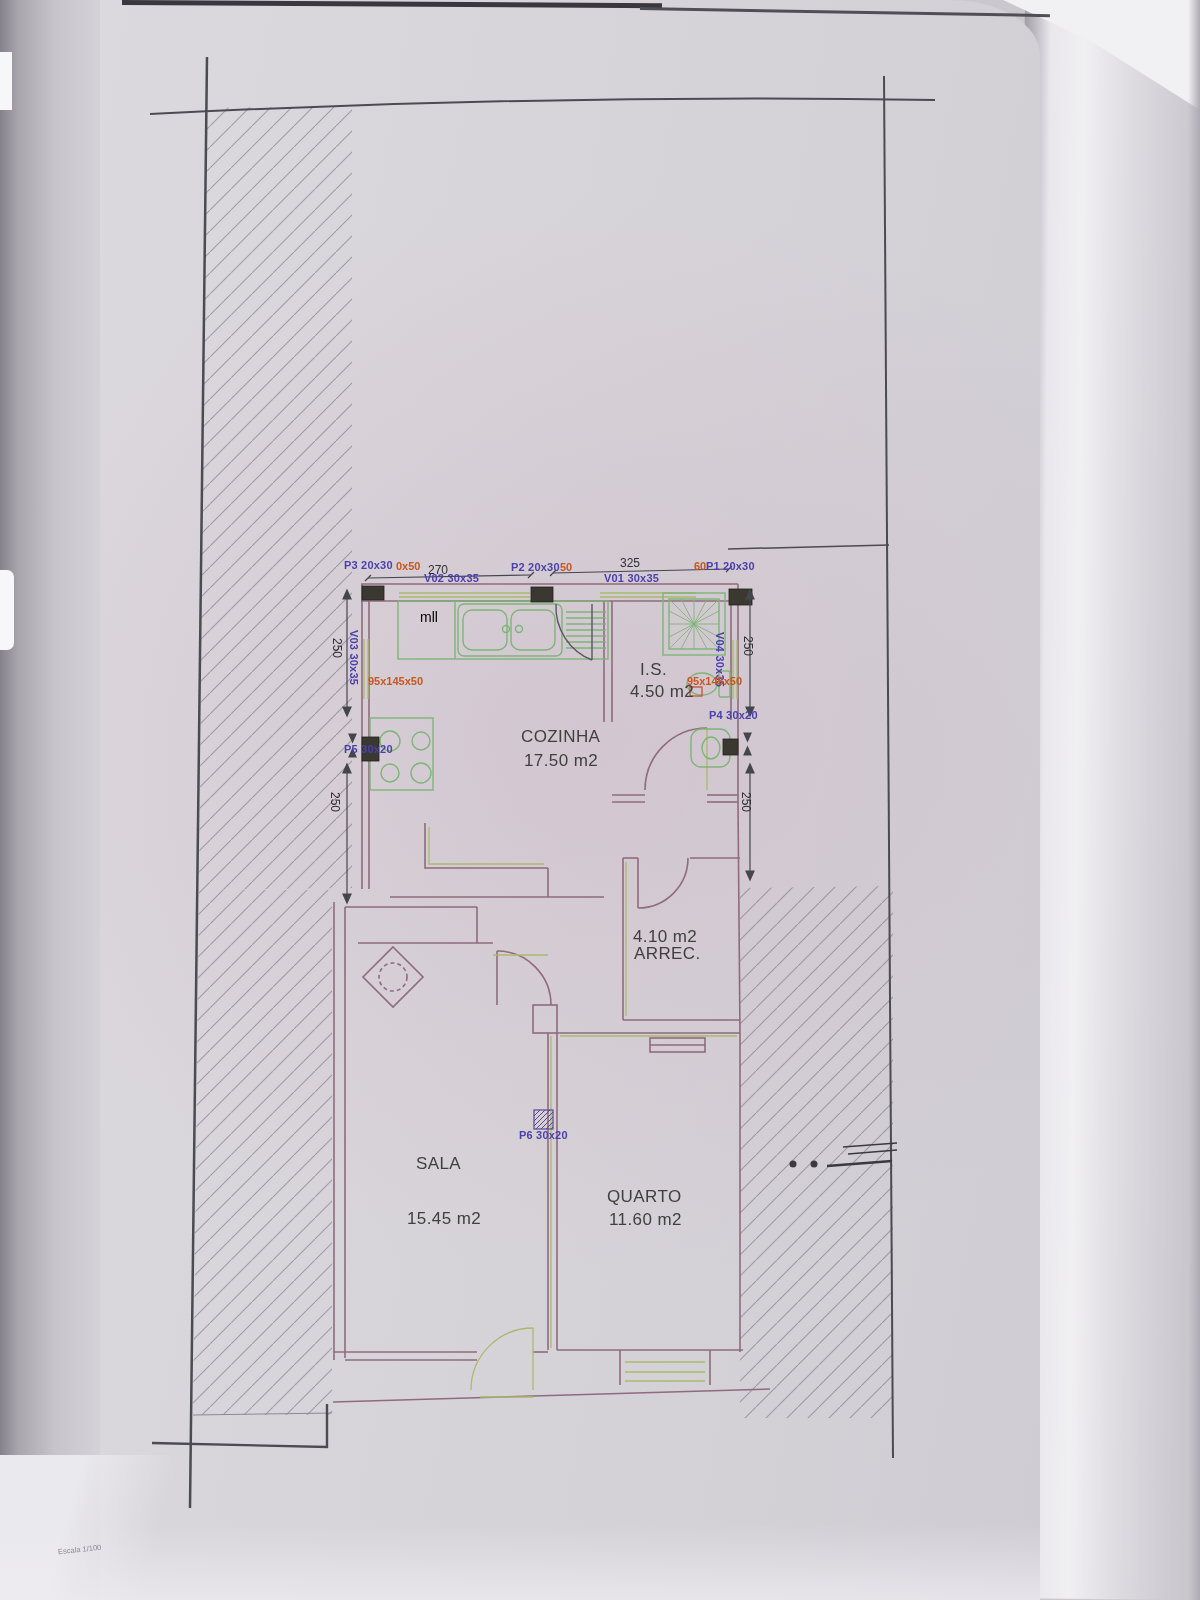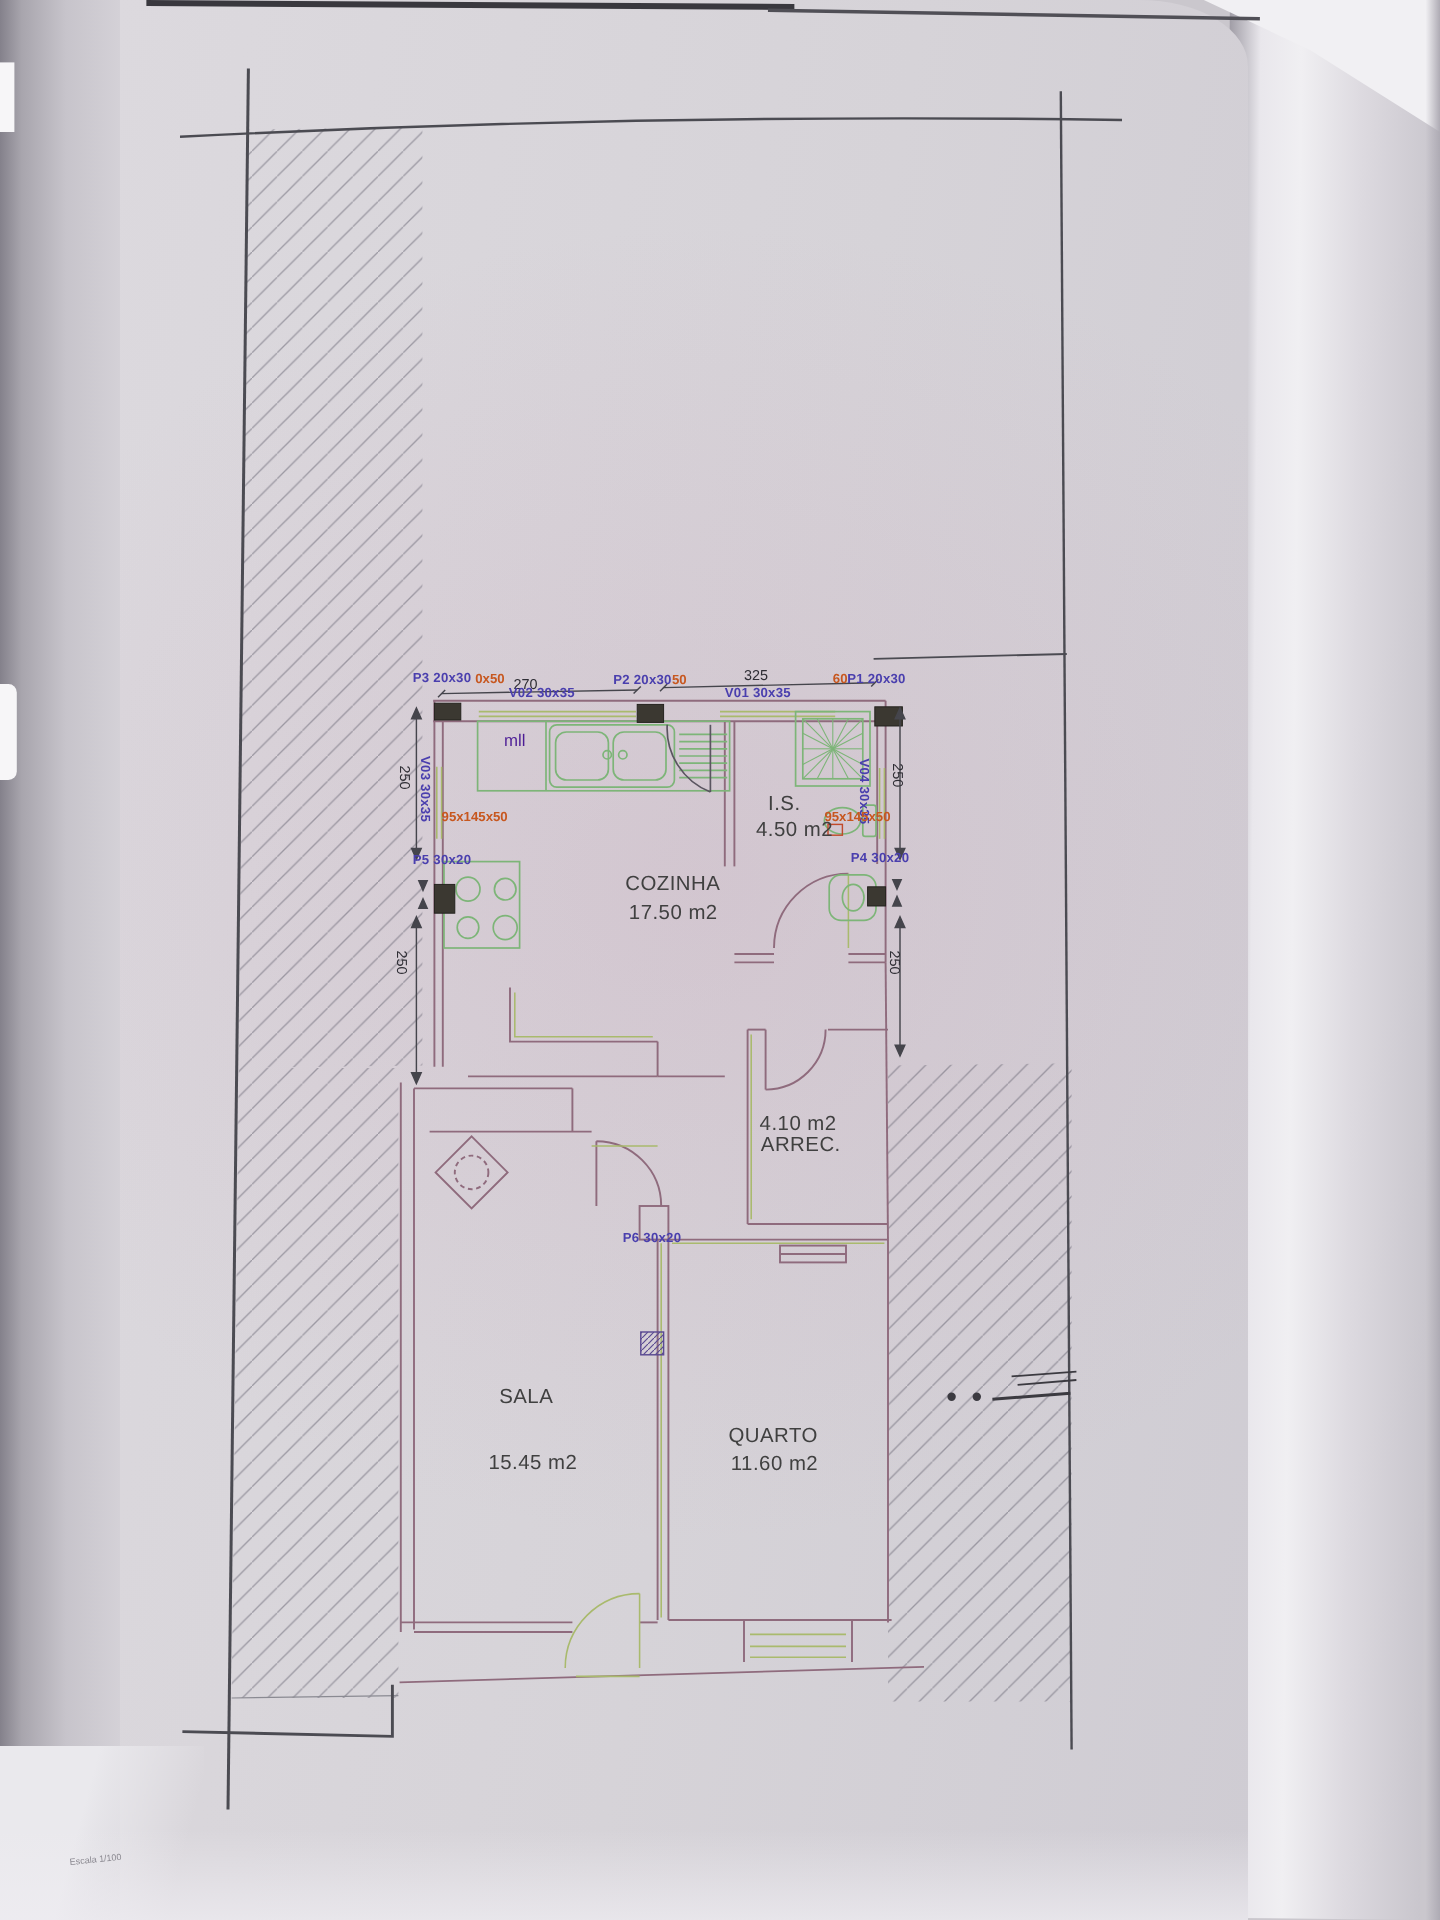--- a/index.html
+++ b/index.html
@@ -33,21 +33,21 @@
   
   .plan{position:absolute;left:0;top:0;width:1064px;height:1600px;}
   svg{position:absolute;left:0;top:0;}
   
   .lbl{position:absolute;white-space:nowrap;color:#37363c;line-height:1;}
   .room{font-size:17px;letter-spacing:.4px;color:#404040;}
   .pv{font-size:11px;font-weight:700;color:#4a3fae;letter-spacing:.2px;}
   .org{font-size:11px;font-weight:700;color:#c7571f;}
   .dim{font-size:12px;color:#2f2e35;}
   .vert{writing-mode:vertical-rl;}
-  .note{font-size:14px;color:#4c1d95;}
+  .note{font-size:14px;color:#000000;}
   .tiny{font-size:7.5px;color:#8a8890;transform:rotate(-6deg);}
 </style>
 </head>
 <body>
 
 <div class="photo">
 
   <div class="right-stack"></div>
   <div class="corner-white"></div>
   <div class="sheet-main"></div>
@@ -282,38 +282,38 @@
     <div class="lbl org" style="left:560px;top:562px;">50</div>
     <div class="lbl dim" style="left:620px;top:557px;text-align:center;">325</div>
     <div class="lbl org" style="left:694px;top:561px;">60</div>
     <div class="lbl pv" style="left:706px;top:561px;">P1 20x30</div>
     <div class="lbl pv" style="left:424px;top:573px;">V02 30x35</div>
     <div class="lbl pv" style="left:604px;top:573px;">V01 30x35</div>
 
     <div class="lbl pv vert" style="left:348px;top:630px;">V03 30x35</div>
     <div class="lbl dim vert" style="left:331px;top:638px;">250</div>
     <div class="lbl org" style="left:368px;top:676px;">95x145x50</div>
-    <div class="lbl pv" style="left:344px;top:712px;">P5 30x20</div>
+    <div class="lbl pv" style="left:344px;top:744px;">P5 30x20</div>
     <div class="lbl dim vert" style="left:329px;top:792px;">250</div>
 
     <div class="lbl pv vert" style="left:714px;top:632px;">V04 30x35</div>
     <div class="lbl dim vert" style="left:742px;top:636px;">250</div>
     <div class="lbl org" style="left:687px;top:676px;">95x145x50</div>
     <div class="lbl pv" style="left:709px;top:710px;">P4 30x20</div>
     <div class="lbl dim vert" style="left:740px;top:792px;">250</div>
 
     <div class="lbl note" style="left:420px;top:610px;">mll</div>
 
     <div class="lbl room" style="left:640px;top:661px;">I.S.</div>
     <div class="lbl room" style="left:630px;top:683px;">4.50 m2</div>
     <div class="lbl room" style="left:521px;top:728px;">COZINHA</div>
     <div class="lbl room" style="left:524px;top:752px;">17.50 m2</div>
     <div class="lbl room" style="left:634px;top:945px;">ARREC.</div>
     <div class="lbl room" style="left:633px;top:928px;">4.10 m2</div>
-    <div class="lbl pv" style="left:519px;top:1027px;">P6 30x20</div>
+    <div class="lbl pv" style="left:519px;top:1130px;">P6 30x20</div>
     <div class="lbl room" style="left:416px;top:1155px;">SALA</div>
     <div class="lbl room" style="left:407px;top:1178px;margin-top:32px;">15.45 m2</div>
     <div class="lbl room" style="left:607px;top:1188px;">QUARTO</div>
     <div class="lbl room" style="left:609px;top:1211px;">11.60 m2</div>
 
     <div class="lbl tiny" style="left:58px;top:1546px;">Escala 1/100</div>
   </div>
 </div>
 
 </body></html>

